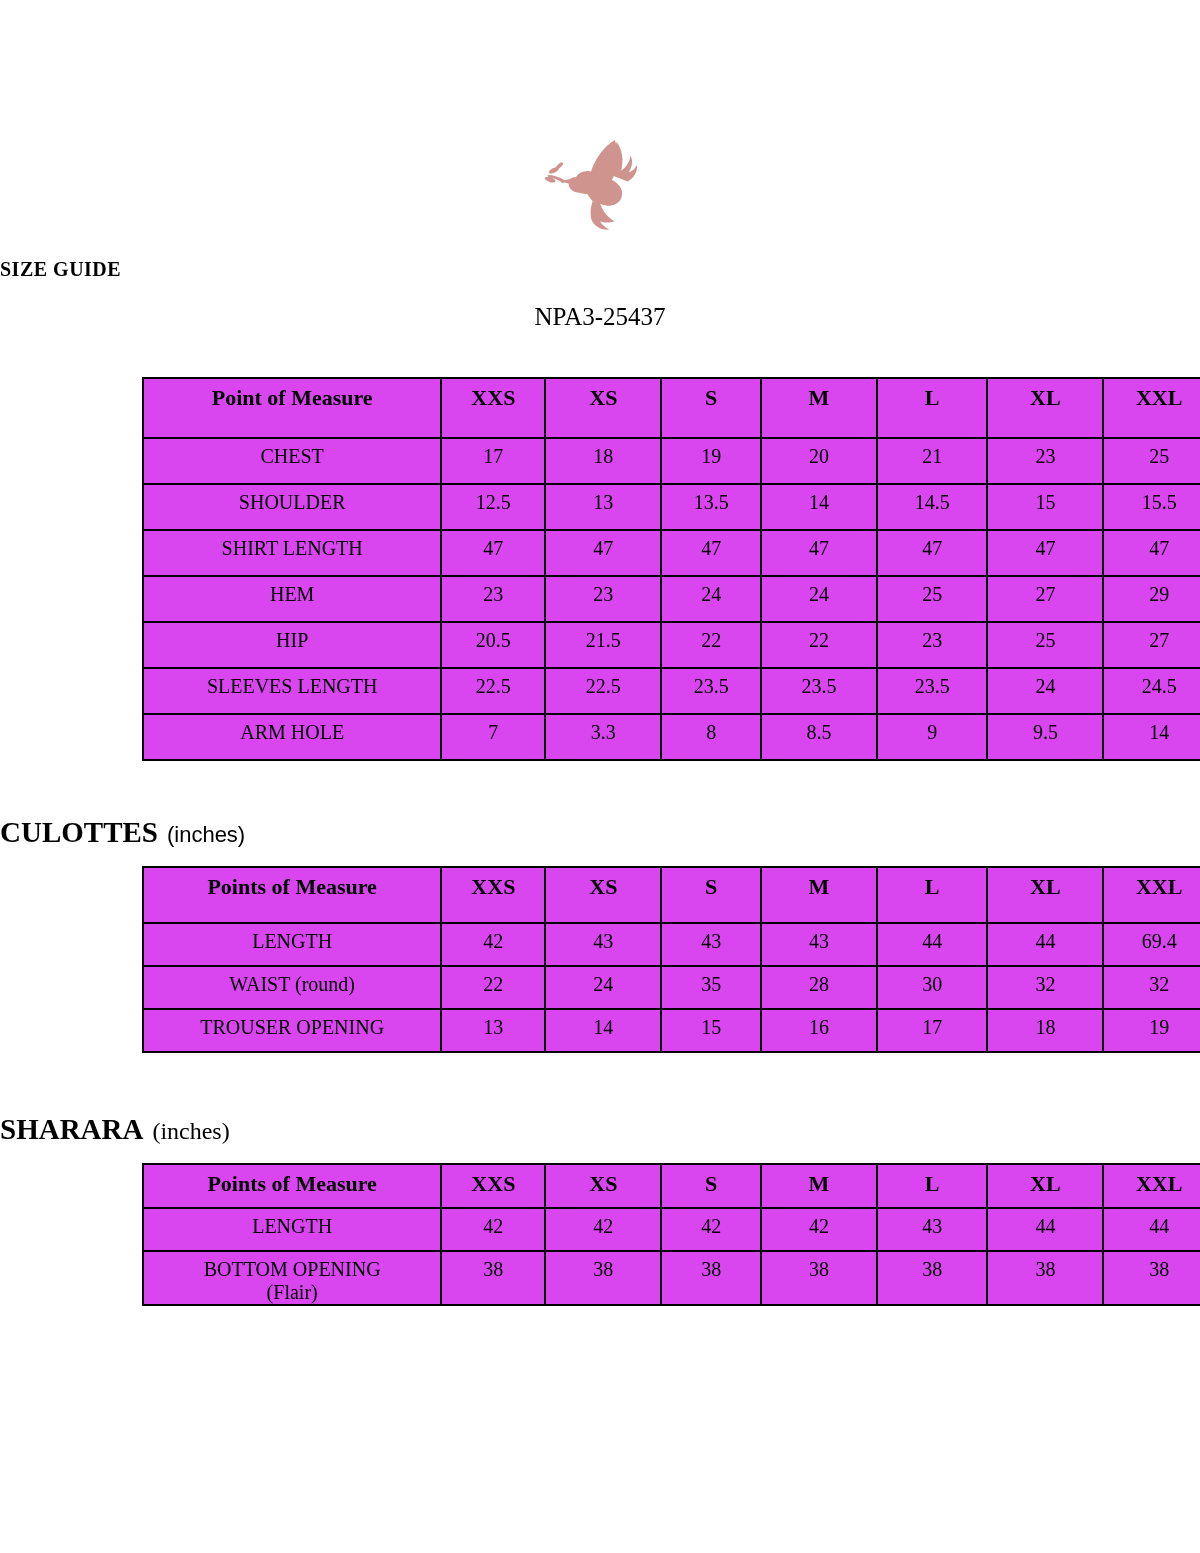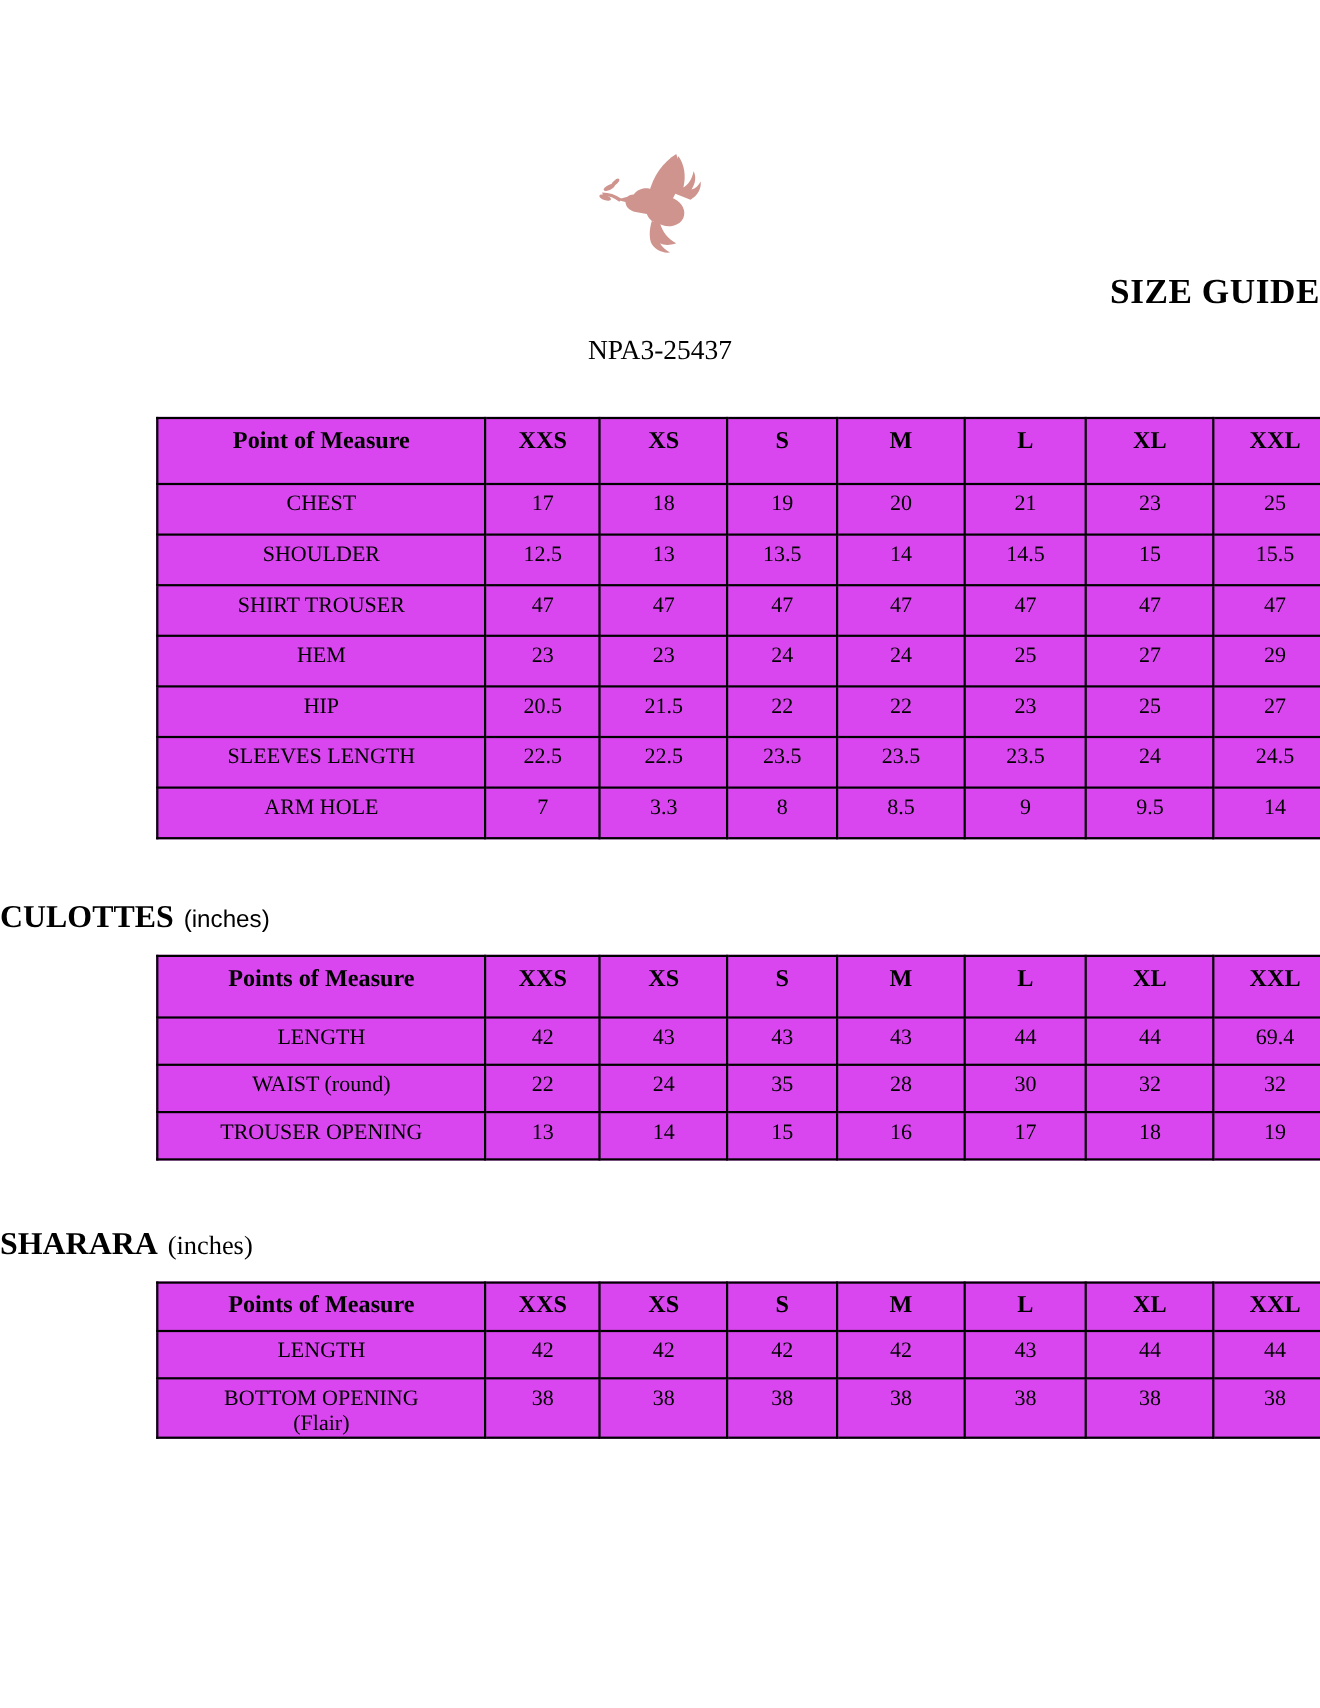--- a/index.html
+++ b/index.html
@@ -8,24 +8,24 @@
     background: #ffffff;
     color: #000000;
     font-family: "Liberation Serif", serif;
   }
   .page { position: relative; width: 1200px; height: 1553px; overflow: hidden; }
 
   .logo { width: 112px; margin: 140px auto 0; }
   .logo svg { display: block; width: 112px; height: 96px; }
 
   .doc-title {
-    text-align: right;
+    text-align: left;
     font-weight: bold;
-    font-size: 32px;
-    margin-top: 10px;
+    font-size: 20px;
+    margin-top: 22px;
     letter-spacing: 0.5px;
   }
   .doc-subtitle {
     text-align: center;
     font-size: 25px;
     margin-top: 22px;
   }
 
   .size-table {
     border-collapse: collapse;
@@ -137,21 +137,21 @@
           <td>SHOULDER</td>
           <td>12.5</td>
           <td>13</td>
           <td>13.5</td>
           <td>14</td>
           <td>14.5</td>
           <td>15</td>
           <td>15.5</td>
         </tr>
         <tr>
-          <td>SHIRT TROUSER</td>
+          <td>SHIRT LENGTH</td>
           <td>47</td>
           <td>47</td>
           <td>47</td>
           <td>47</td>
           <td>47</td>
           <td>47</td>
           <td>47</td>
         </tr>
         <tr>
           <td>HEM</td>

